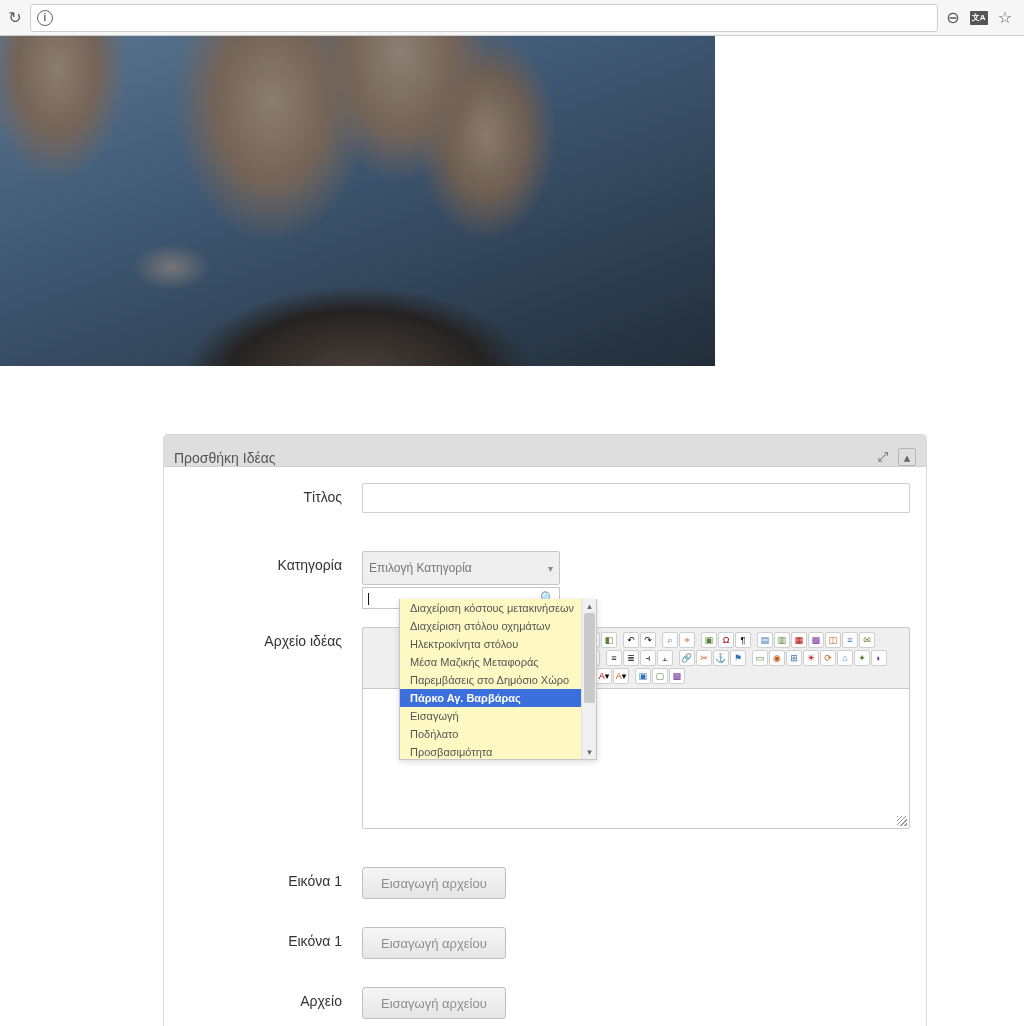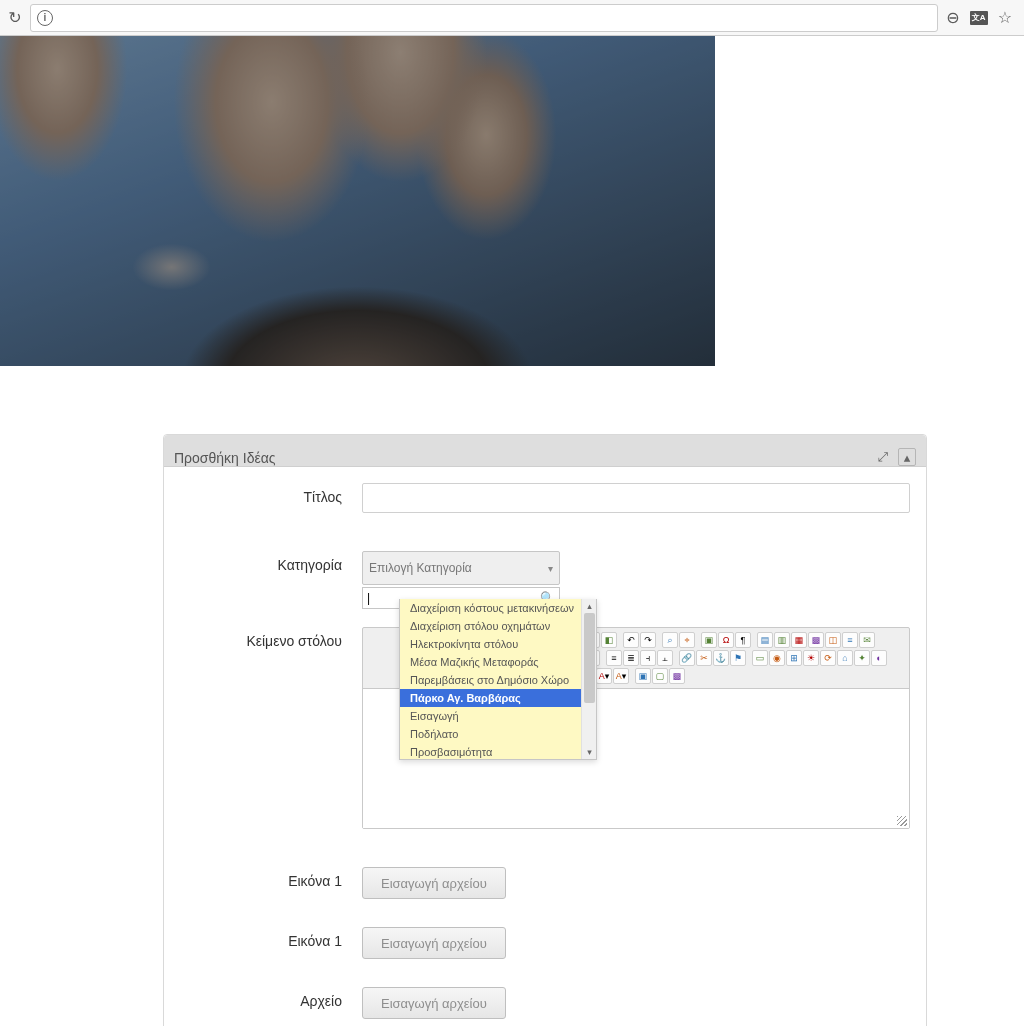--- a/index.html
+++ b/index.html
@@ -161,21 +161,21 @@
                 <div class="sb-thumb"></div>
                 <div class="sb-dn">▾</div>
               </div>
             </div>
           </div>
         </div>
       </div>
     </div>
 
     <div class="frow">
-      <div class="flabel">Κείμενο στόλου</div>
+      <div class="flabel">Αρχείο ιδέας</div>
       <div class="fctrl">
         <div class="editor">
           <div class="etoolbar">
             <div class="etoolbar-row" style="margin-left:200px;">
               <div class="egrp">
                 <span class="ebtn">
                     <span class="c1">▦</span>
                   </span>
                 <span class="ebtn">
                     <span class="c2">▦</span>

